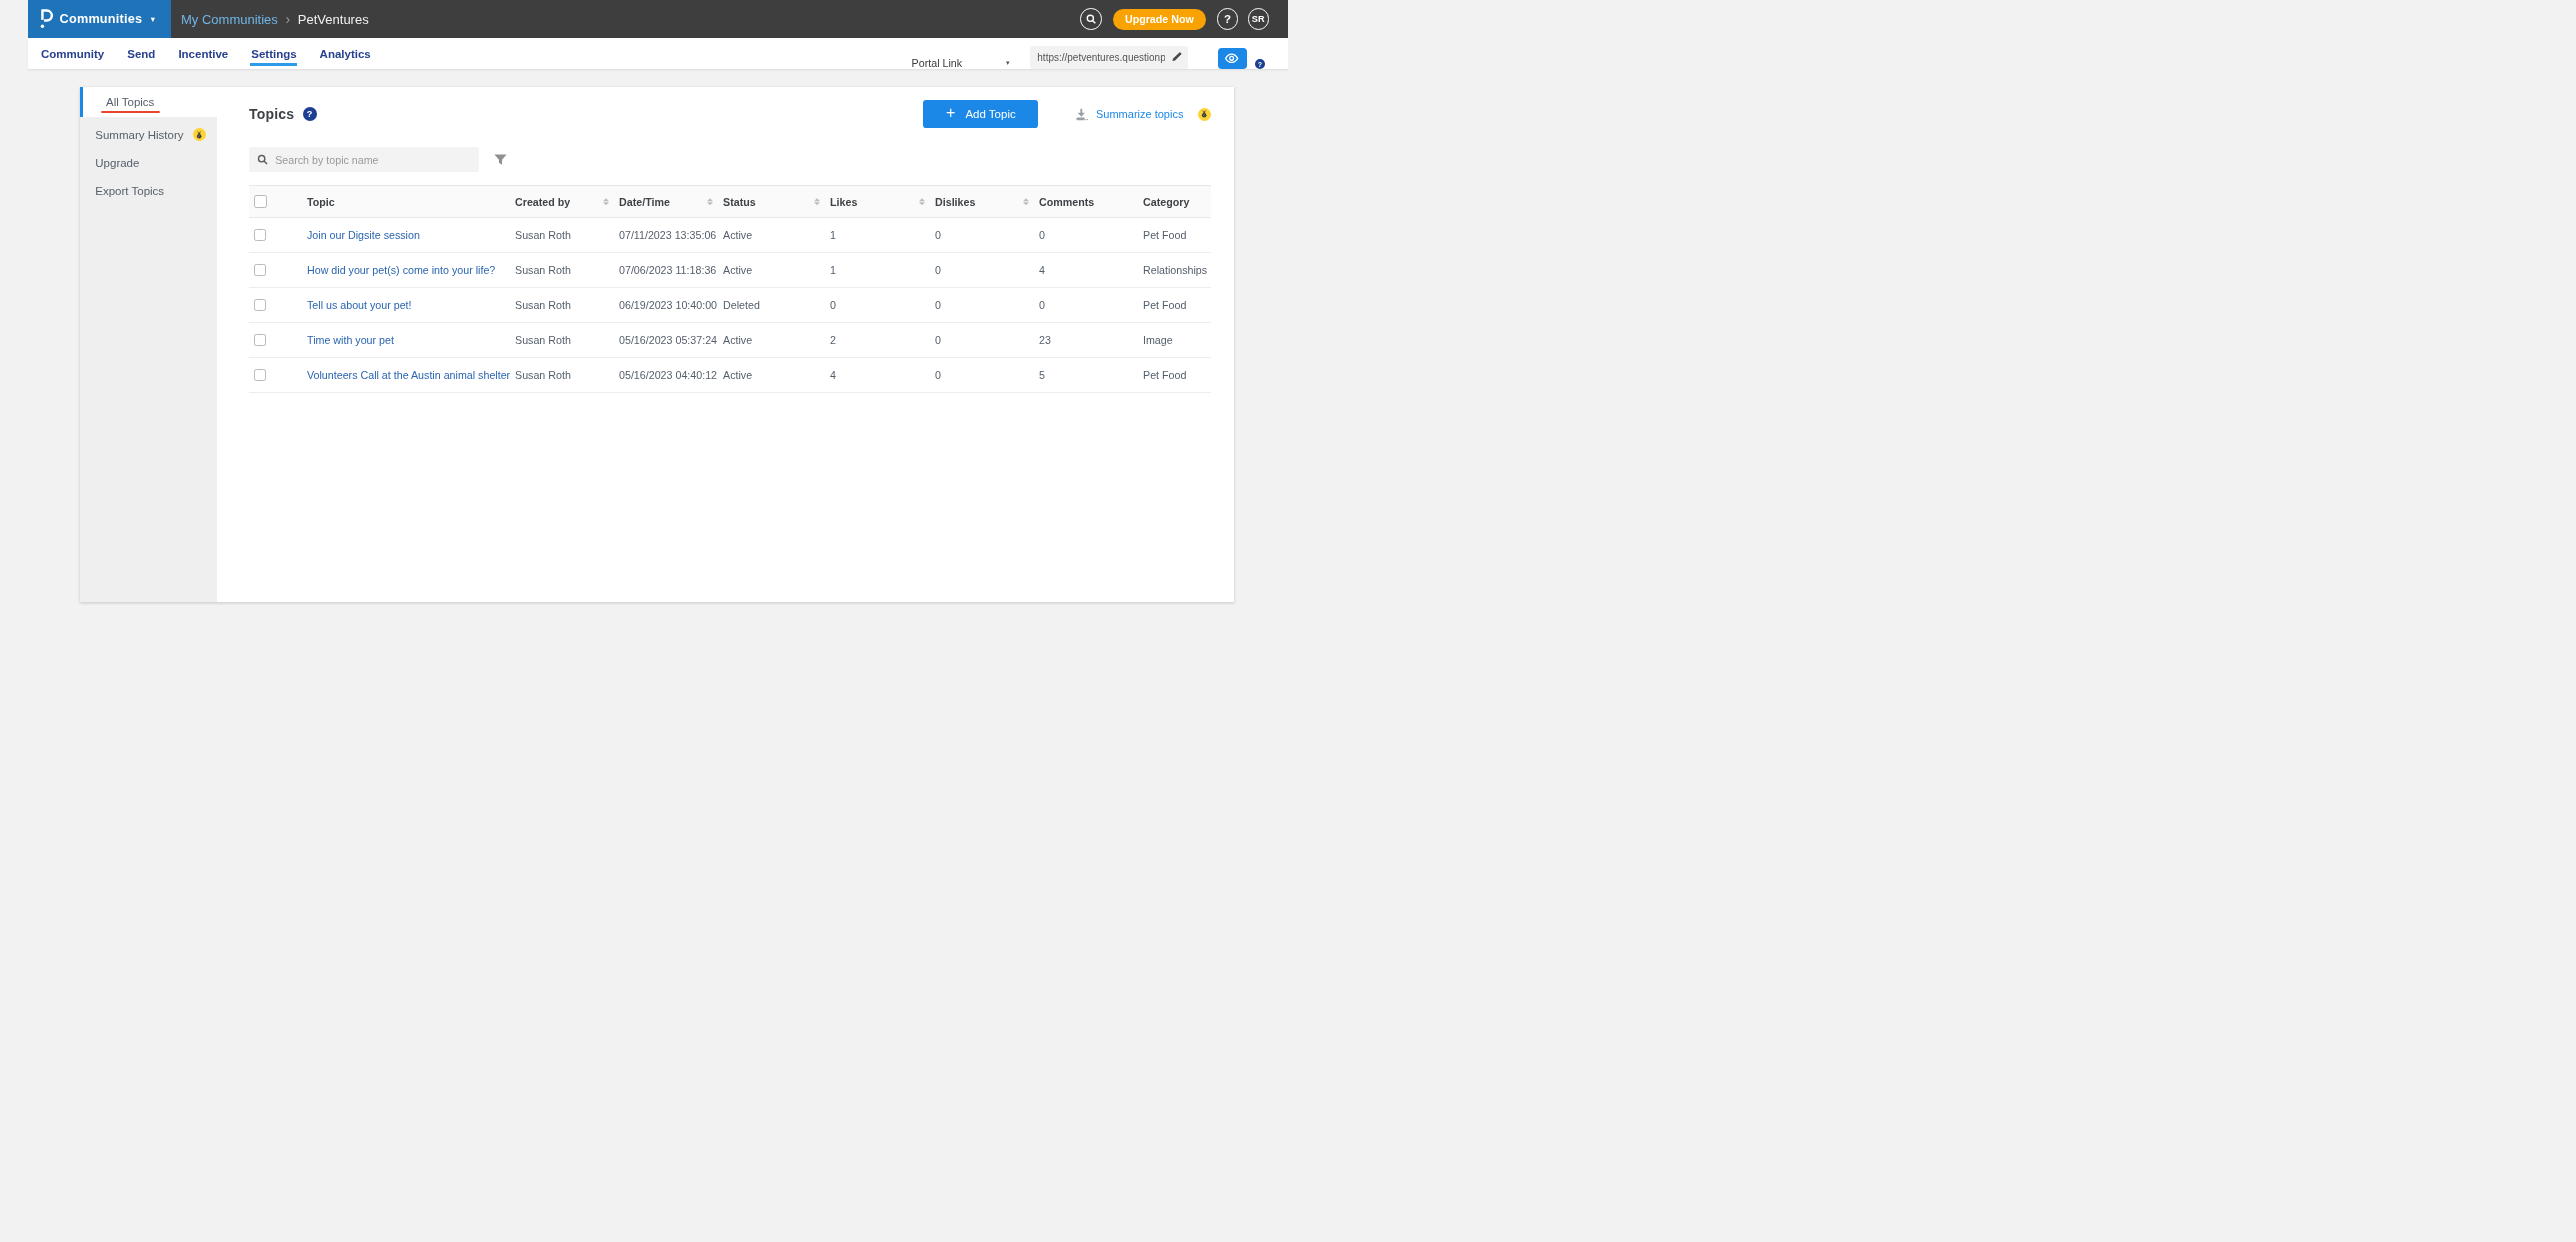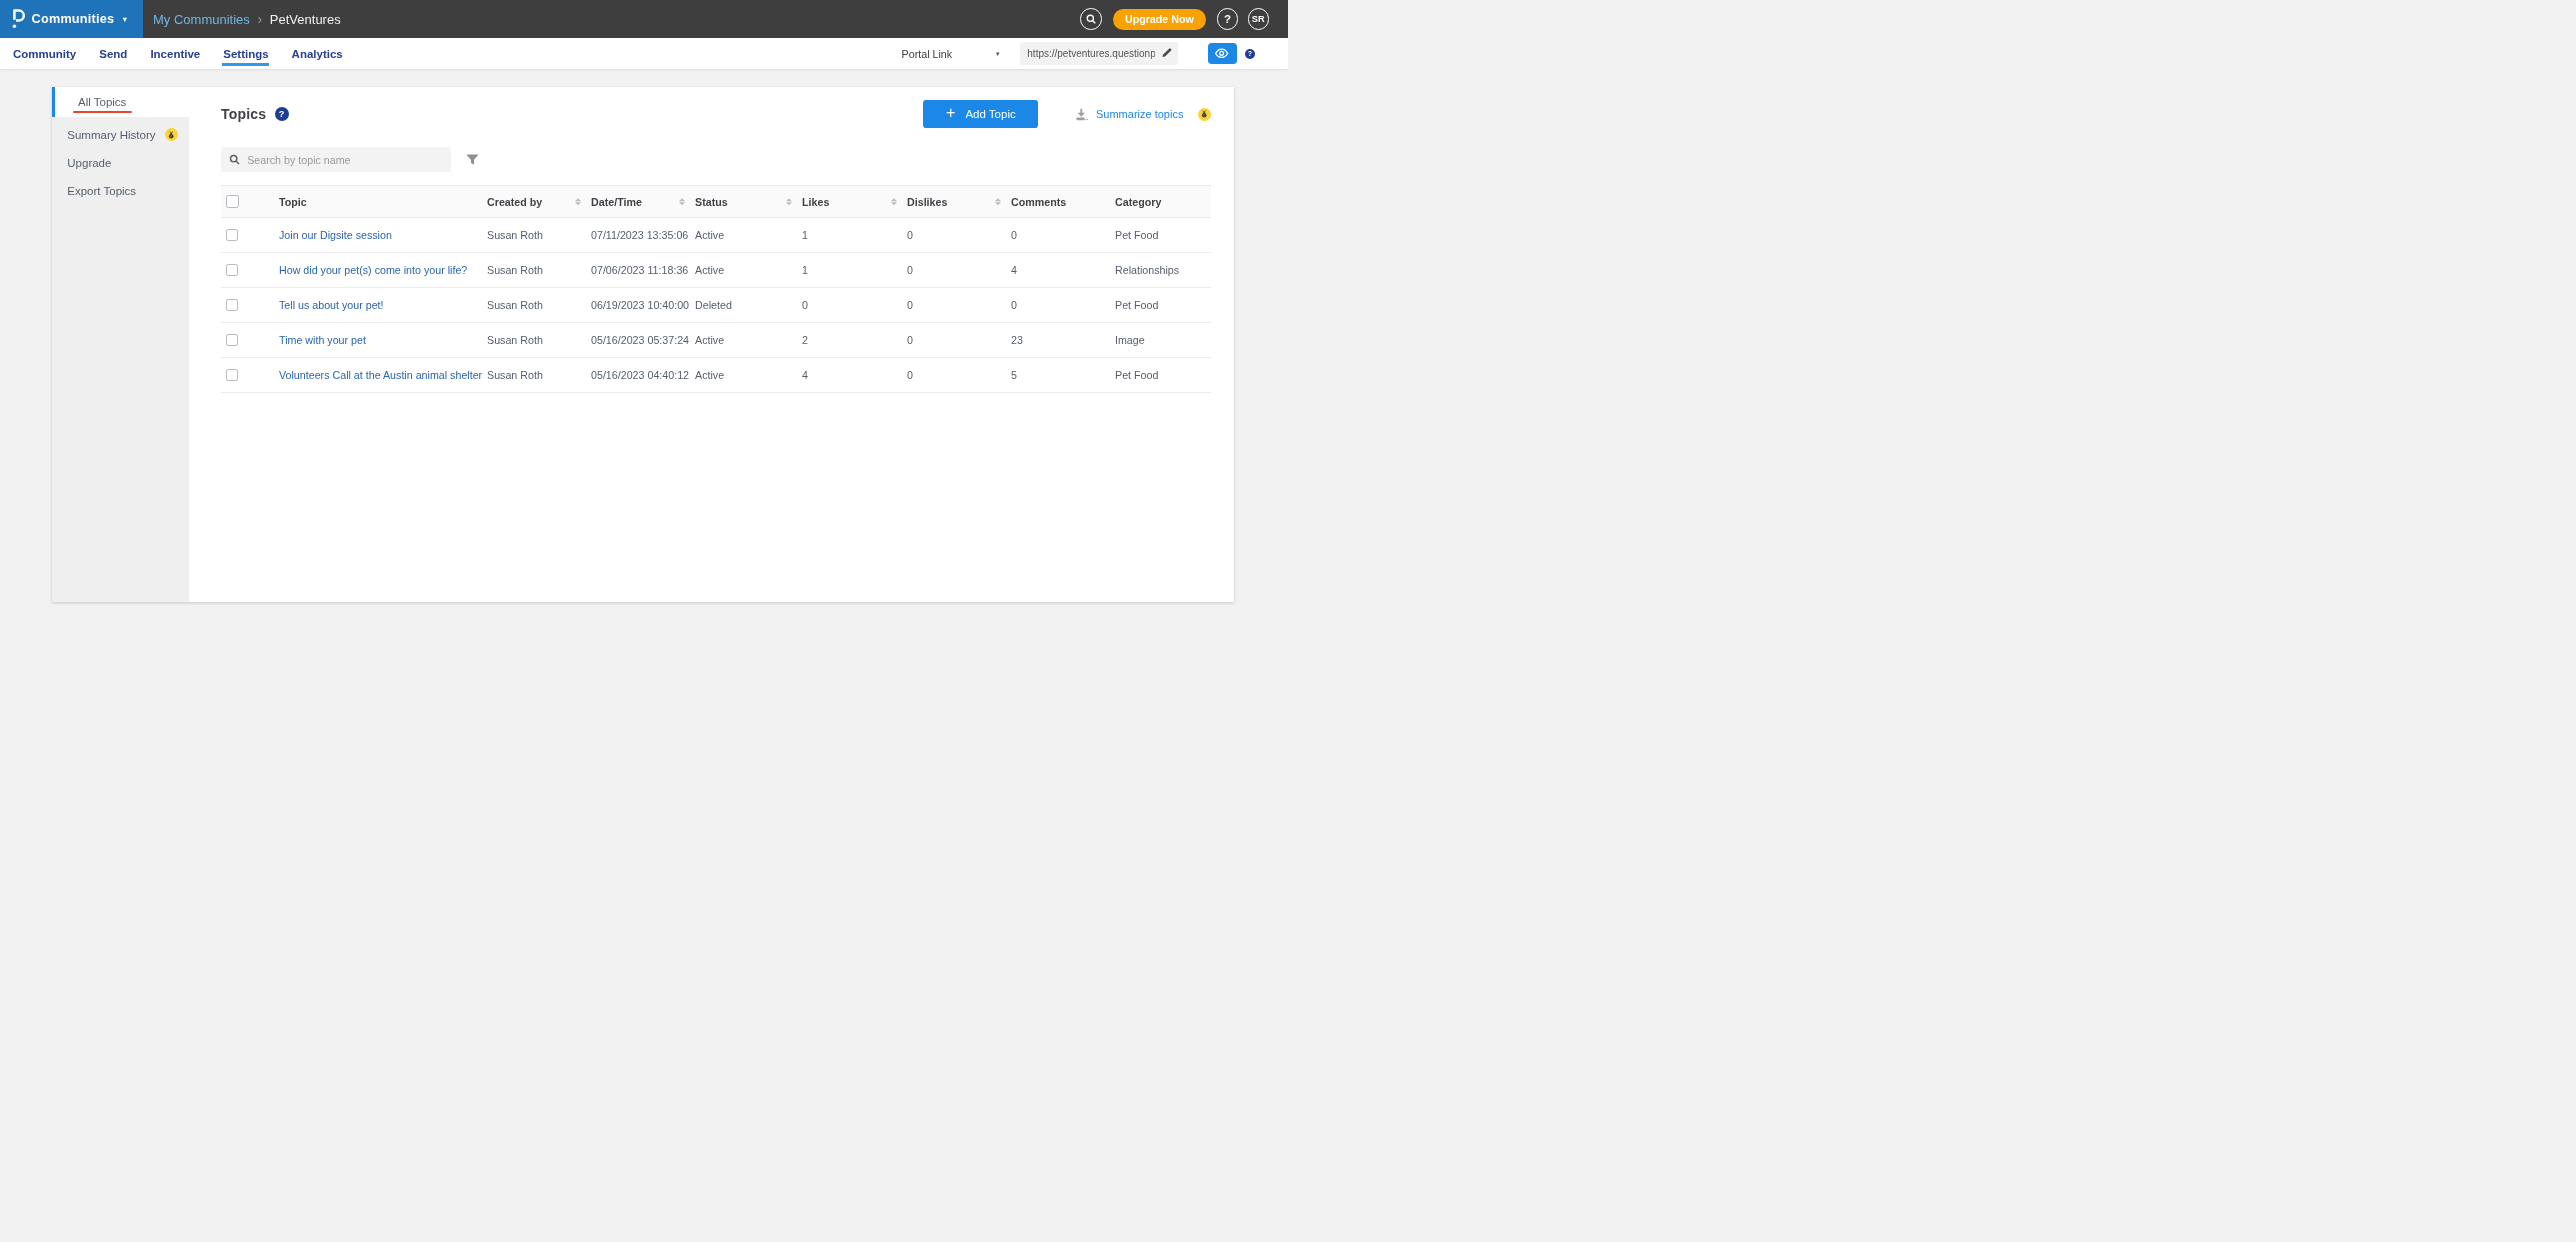--- a/index.html
+++ b/index.html
@@ -3,21 +3,21 @@
 <meta charset="utf-8">
 <style>
   :root{
     --accent:#1b87e6; --link-blue:#2a65b0; --nav-blue:#27408f; --header-bg:#3e3e3e;
     --logo-bg:#1e73b9; --upgrade:#f9a203; --annotation:#e8442e; --badge-yellow:#ffd333;
     --text-dark:#3f4347; --text-gray:#545e6b; --underline-blue:#2e9be8; --help-navy:#1c3f94;
   }
   *{box-sizing:border-box; margin:0; padding:0;}
   html,body{width:1288px;height:621px;overflow:hidden;}
   body{font-family:"Liberation Sans","DejaVu Sans",sans-serif; background:#f2f2f2; position:relative;}
-  .screen{position:absolute; inset:0;}
+  .screen{position:absolute; inset:0;margin-left:28px;}
 
   
   .topbar{position:absolute; top:0; left:0; right:0; height:38px; background:var(--header-bg);}
   .logo-box{position:absolute; left:0; top:0; width:143px; height:38px; background:var(--logo-bg);
     display:flex; align-items:center; padding-left:10px; gap:7px; cursor:pointer;}
   .logo-box .prod{color:#fff; font-size:12.7px; font-weight:bold; letter-spacing:0.2px;}
   .logo-box .caret{color:#fff; font-size:8.4px; margin-left:1.5px;}
   .breadcrumb{position:absolute; left:153px; top:0; height:38px; display:flex; align-items:center; gap:7.7px; font-size:13px;}
   .breadcrumb .parent{color:#6fb6e6; text-decoration:none; cursor:pointer;}
   .breadcrumb .sep{color:#9a9a9a; font-size:14px;}
@@ -30,21 +30,21 @@
   .upgrade{margin:0 10.7px; height:21px; padding:0 12.3px; border:none; border-radius:10.7px; background:var(--upgrade);
     color:#fff; font-size:10.7px; font-weight:bold; cursor:pointer; font-family:inherit;}
   .topbar-right .circle-btn + .avatar{margin-left:9.2px;}
 
   
   .subnav{position:absolute; top:38px; left:0; right:0; height:32px; background:#fff;
     border-bottom:0.8px solid #e2e2e2; box-shadow:0 0.8px 2.3px rgba(0,0,0,.05);}
   .subnav-items{position:absolute; left:13px; top:0; height:100%; display:flex; align-items:center; gap:23px;}
   .subnav-items a{color:var(--nav-blue); font-size:11.5px; font-weight:bold; text-decoration:none; position:relative; cursor:pointer;}
   .subnav-items a.active::after{content:""; position:absolute; left:-0.8px; right:-0.8px; bottom:-6.1px; height:2.3px; background:var(--underline-blue);}
-  .subnav-right{position:absolute; right:33px; top:0; height:100%; display:flex; align-items:center;}
+  .subnav-right{position:absolute; right:23px; top:0; height:100%; display:flex; align-items:flex-end;}
   .portal-select{width:98px; display:flex; justify-content:space-between; align-items:center; font-size:10.7px;
     color:#3c3c3c; margin-right:20px; cursor:pointer;}
   .portal-select .caret{font-size:7px; color:#555;}
   .url-wrap{position:relative; width:158px; height:23px; margin-right:30px;}
   .url-wrap input{width:100%; height:100%; border:none; background:#f2f2f2; border-radius:2.3px; padding:0 23px 0 7.7px;
     font-size:10px; color:#555; font-family:inherit; white-space:nowrap; overflow:hidden;}
   .url-wrap .pencil{position:absolute; right:5.4px; top:5.4px; cursor:pointer;}
   .eye-btn{width:29px; height:21.5px; border:none; border-radius:3.8px; background:var(--accent);
     display:flex; align-items:center; justify-content:center; cursor:pointer; margin-right:8.4px;}
   .help-dot{display:inline-flex; align-items:center; justify-content:center; background:var(--help-navy); color:#fff;

